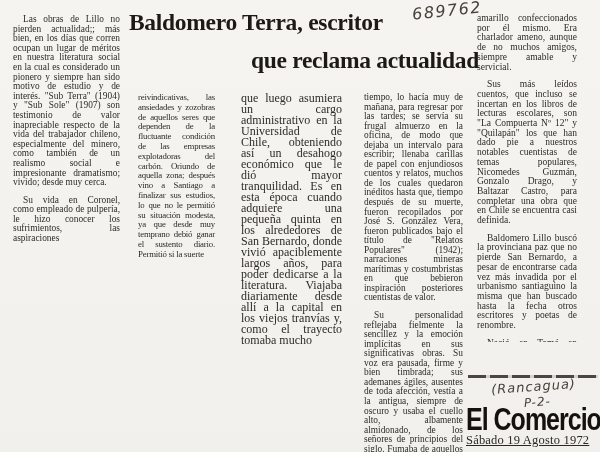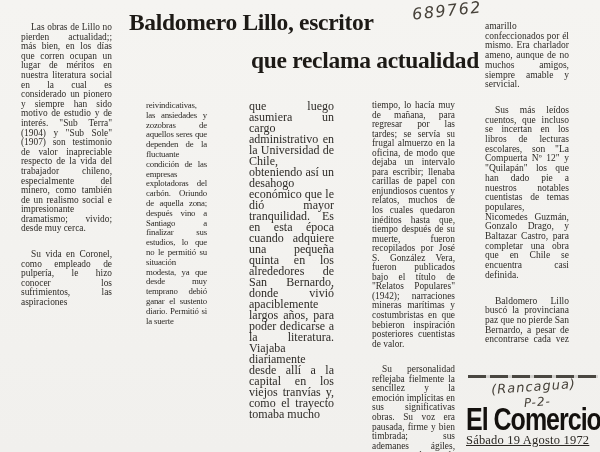--- a/index.html
+++ b/index.html
@@ -2,21 +2,21 @@
 <html lang="es"><head>
 <meta charset="utf-8">
 <style>
   html,body { margin:0; padding:0; background:#e8e7e4; }
   .page {
     position:relative; width:600px; height:452px; overflow:hidden;
     background:linear-gradient(180deg,#f5f4f1 0%,#f3f2ef 55%,#f1f0ed 100%);
     font-family:"Liberation Serif", serif; color:#2e2b27;
   }
   .col { position:absolute; text-align:justify; hyphens:auto; -webkit-hyphens:auto; }
-  .col p { margin:16px; }
+  .col p { margin:8px; }
   .col p + p { margin-top:7px; }
   .col p.indent { text-indent:10px; }
   #col1 { left:5px;   top:7px;  width:123px; font-size:9.4px; line-height:9.6px; }
   #col2 { left:130px; top:85px; width:93px;  font-size:8.8px; line-height:9.8px; letter-spacing:-0.2px; }
   #col3 { left:233px; top:85px; width:117px; font-size:12px; line-height:11px; }
   #col4 { left:356px; top:85px; width:115px; font-size:9.4px; line-height:9.55px; }
   #col5 { left:469px; top:6px;  width:116px; font-size:9.5px; line-height:9.7px; height:336px; overflow:hidden; }
   .headline {
     position:absolute; left:129px; top:9px; width:350px;
     font-weight:bold; color:#1d1a16; letter-spacing:-0.3px;
@@ -42,21 +42,21 @@
     transform:scale(1.0,1.28); transform-origin:left top;
   }
   #pub-date { position:absolute; left:466px; top:433px; font-size:12.5px; letter-spacing:0.2px; white-space:nowrap; color:#2b2823;text-decoration:underline; }
 </style>
 </head>
 <body>
 
 <div class="page">
 
   <div class="headline">
-    <div class="line1">Baldomero Lillo, escritor</div>
+    <div class="line1">Baldomero Terra, escritor</div>
     <div class="line2">que reclama actualidad</div>
   </div>
 
   <div id="archive-number" class="hand">689762</div>
 
   <div id="col1" class="col">
     <p class="indent">Las obras de Lillo no pierden actualidad;; más bien, en los días que corren ocupan un lugar de méritos en nuestra literatura social en la cual es considerado un pionero y siempre han sido motivo de estudio y de interés. "Sub Terra" (1904) y "Sub Sole" (1907) son testimonio de valor inapreciable respecto de la vida del trabajador chileno, especialmente del minero, como también de un realismo social e impresionante dramatismo; vivido; desde muy cerca.</p>
     <p class="indent">Su vida en Coronel, como empleado de pulpería, le hizo conocer los sufrimientos, las aspiraciones</p>
   </div>
 

